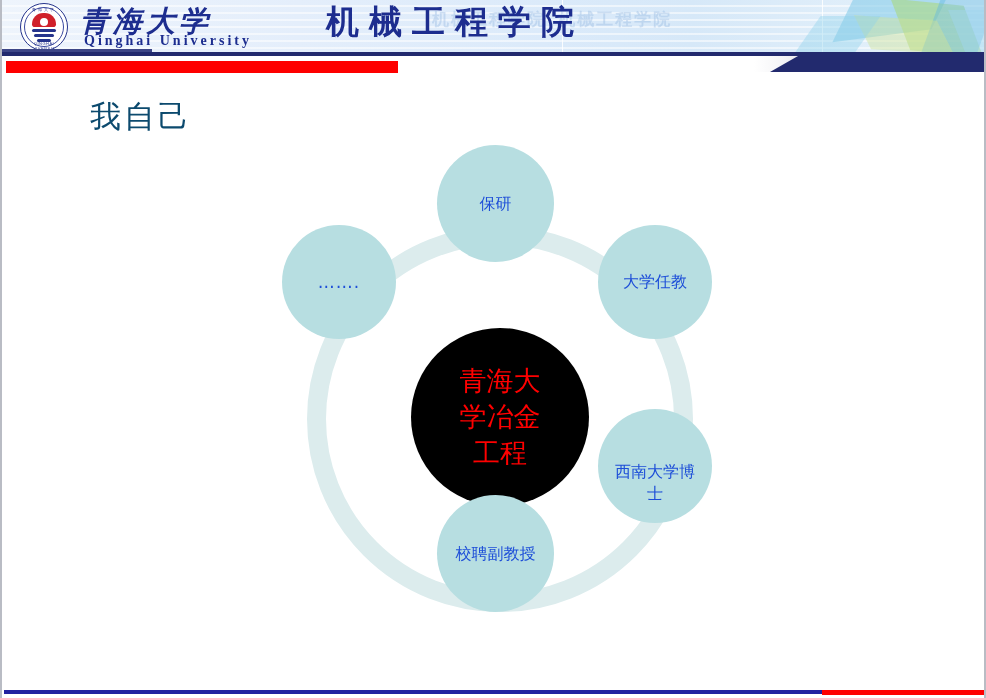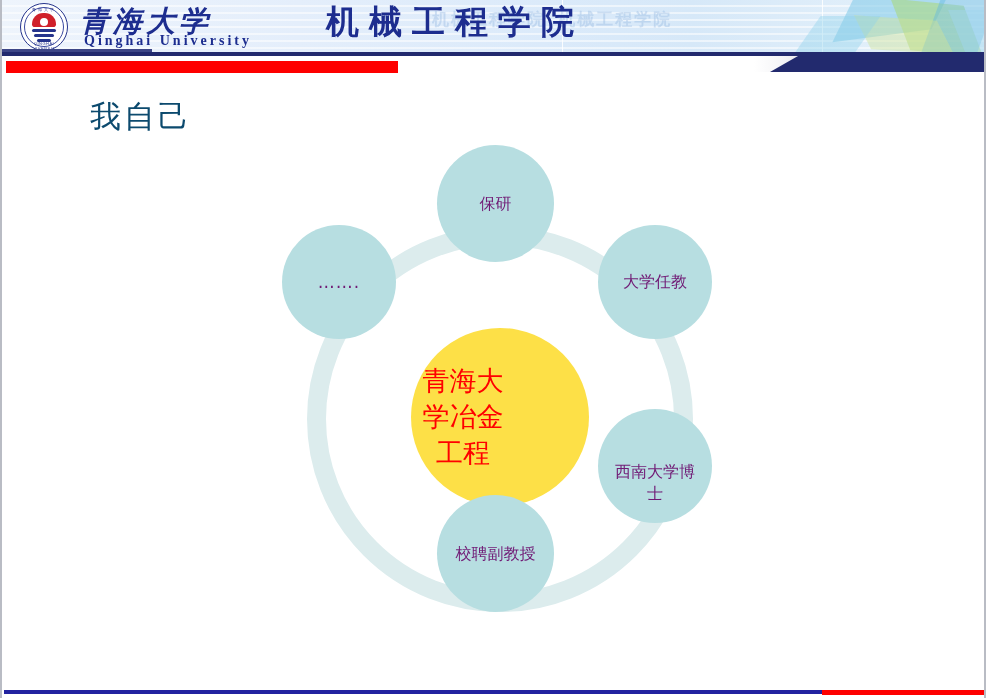--- a/index.html
+++ b/index.html
@@ -241,23 +241,24 @@
     border-radius: 50%;
     border: 19px solid #dceced;
     box-sizing: border-box;
   }
   
   #hub {
     position: absolute;
     left: 161px; top: 208px;
     width: 178px; height: 178px;
     border-radius: 50%;
-    background: #fde047;
+    background: #000000;
     display: flex;
     align-items: center;
+    justify-content: center;
   }
   #hub-label {
     width: 104px;
     text-align: center;
     font-size: 27px;
     line-height: 1.34;
     color: #ff0000;
     font-family: "DejaVu Sans", "Liberation Sans", sans-serif;
     font-weight: normal;
   }
@@ -267,21 +268,21 @@
     border-radius: 50%;
     background: #b7dee1;
     display: flex;
     align-items: center;
     justify-content: center;
   }
   .node-label {
     text-align: center;
     font-size: 16px;
     line-height: 1.32;
-    color: #701a75;
+    color: #1d4ed8;
     font-family: "DejaVu Sans", "Liberation Sans", sans-serif;
   }
   #node-0 { left: 187px; top: 25px;  width: 117px; height: 117px; }
   #node-0 .node-label { width: 80px; }
   #node-1 { left: 348px; top: 105px; width: 114px; height: 114px; }
   #node-1 .node-label { width: 84px; }
   #node-2 { left: 348px; top: 289px; width: 114px; height: 114px; }
   #node-2 .node-label { width: 80px; margin-top: 33px; }
   #node-3 { left: 187px; top: 375px; width: 117px; height: 117px; }
   #node-3 .node-label { width: 82px; }

